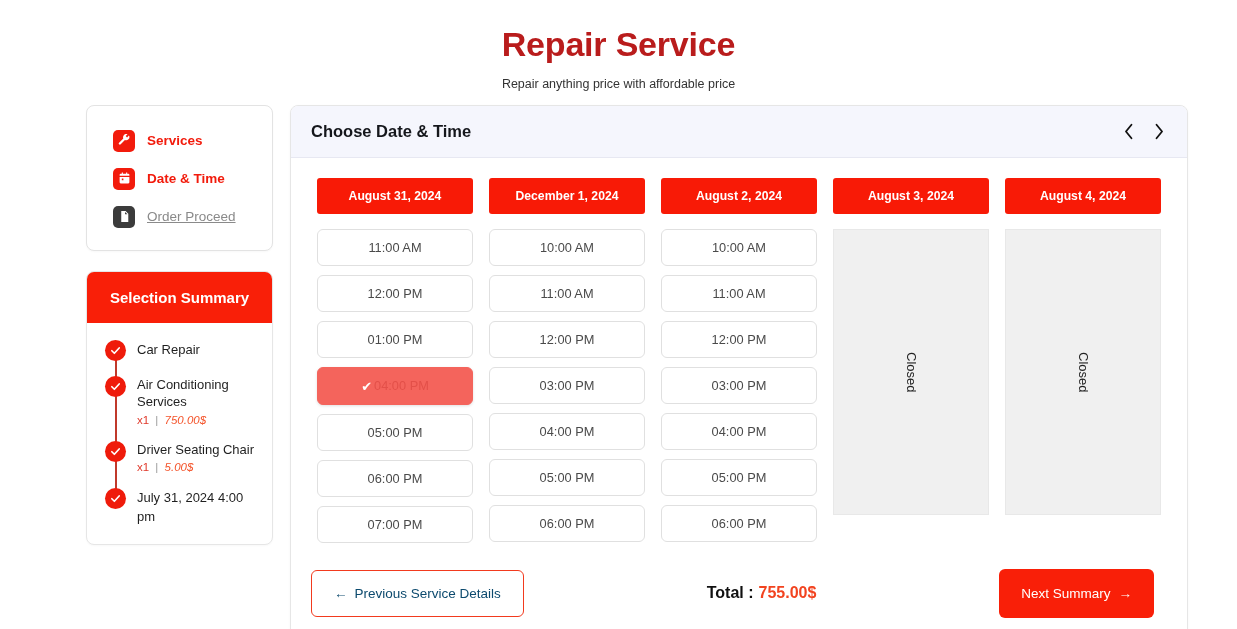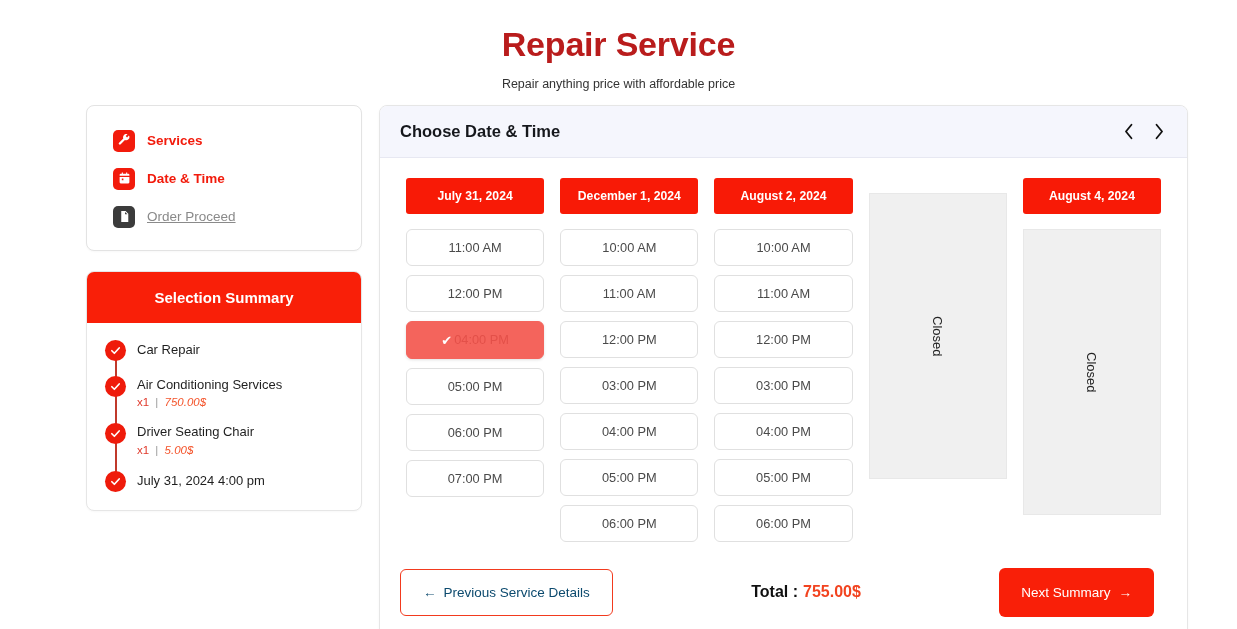--- a/index.html
+++ b/index.html
@@ -18,21 +18,21 @@
     font-size: 34px; font-weight: bold; color: #b91c1c;
     letter-spacing: -0.2px; line-height: 1.2; margin: 12px;
   }
   .page-sub { font-size: 12.5px; color: #333; margin-top: 6px; }
 
   
   .wrap {
     display: flex; align-items: flex-start;
     padding: 14px 49px 0 86px; gap: 17px;
   }
-  .left-col { width: 276px; flex: none; }
+  .left-col { width: 187px; flex: none; }
 
   
   .nav-card {
     border: 1px solid #e3e3e3; border-radius: 8px;
     background: #fff; padding: 16px 0 14px 0;
     box-shadow: 0 1px 2px rgba(0,0,0,.03);
   }
   .nav-item {
     display: flex; align-items: center; gap: 12px;
     padding: 8px 0 8px 26px; cursor: pointer;
@@ -269,24 +269,25 @@
           <svg viewBox="0 0 12 20" fill="none" stroke="#111" stroke-width="2.1" stroke-linecap="round" stroke-linejoin="round">
               <path d="M2.5 2L9 10l-6.5 8"></path>
             </svg>
         </span>
       </div>
     </div>
 
     <div class="cal">
 
       <div class="cal-col">
-        <div class="date-head">July 31, 2024</div>
+        <div class="date-head">August 31, 2024</div>
         <div class="slots">
           <div class="slot">11:00 AM</div>
           <div class="slot">12:00 PM</div>
+          <div class="slot">01:00 PM</div>
           <div class="slot selected"><span class="tick">✔</span><span>04:00 PM</span></div>
           <div class="slot">05:00 PM</div>
           <div class="slot">06:00 PM</div>
           <div class="slot">07:00 PM</div>
         </div>
       </div>
 
       <div class="cal-col">
         <div class="date-head">December 1, 2024</div>
         <div class="slots">
@@ -307,20 +308,21 @@
           <div class="slot">11:00 AM</div>
           <div class="slot">12:00 PM</div>
           <div class="slot">03:00 PM</div>
           <div class="slot">04:00 PM</div>
           <div class="slot">05:00 PM</div>
           <div class="slot">06:00 PM</div>
         </div>
       </div>
 
       <div class="cal-col">
+        <div class="date-head">August 3, 2024</div>
         <div class="closed-box">
           <span class="closed-txt">Closed</span>
         </div>
       </div>
 
       <div class="cal-col">
         <div class="date-head">August 4, 2024</div>
         <div class="closed-box">
           <span class="closed-txt">Closed</span>
         </div>

